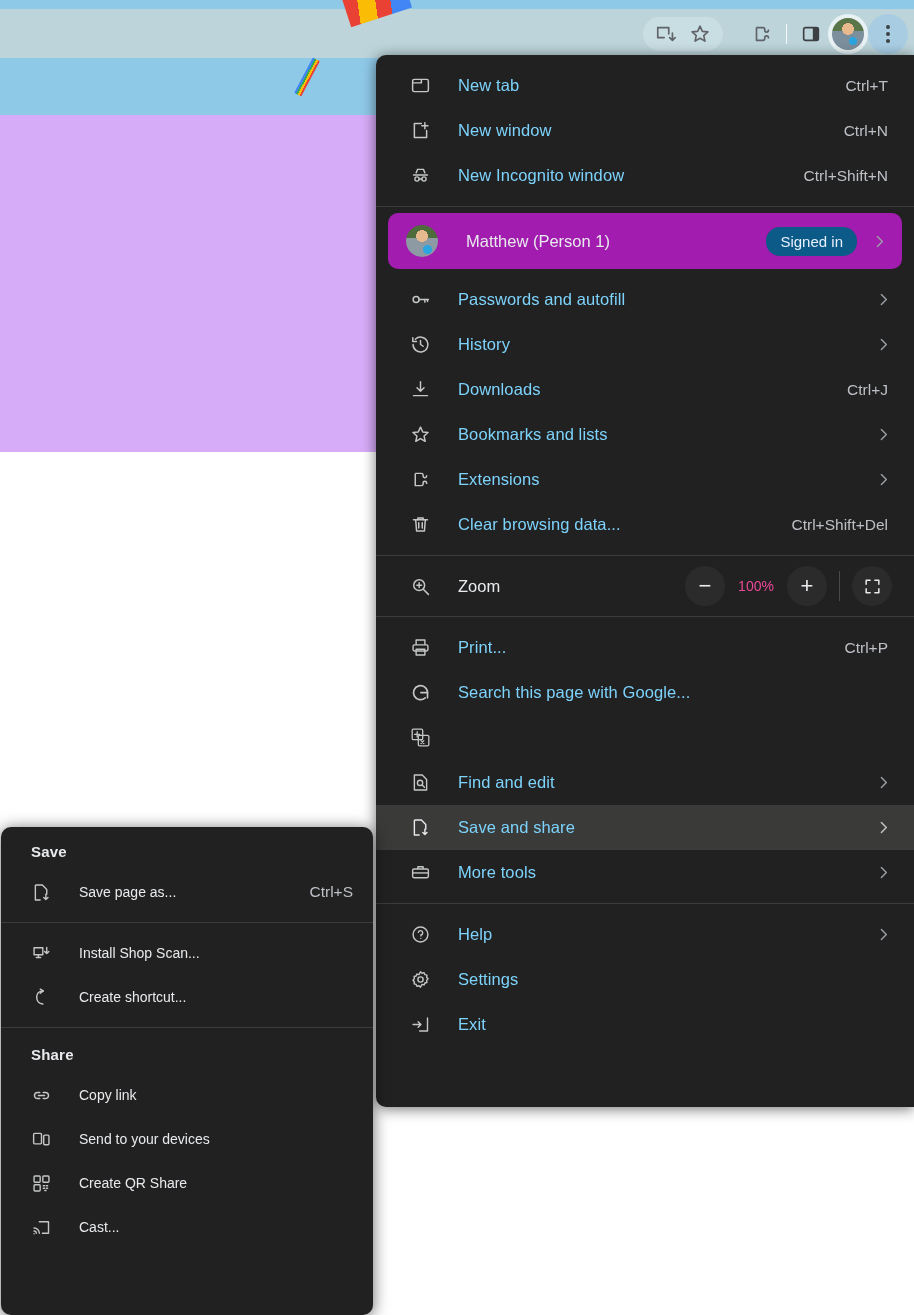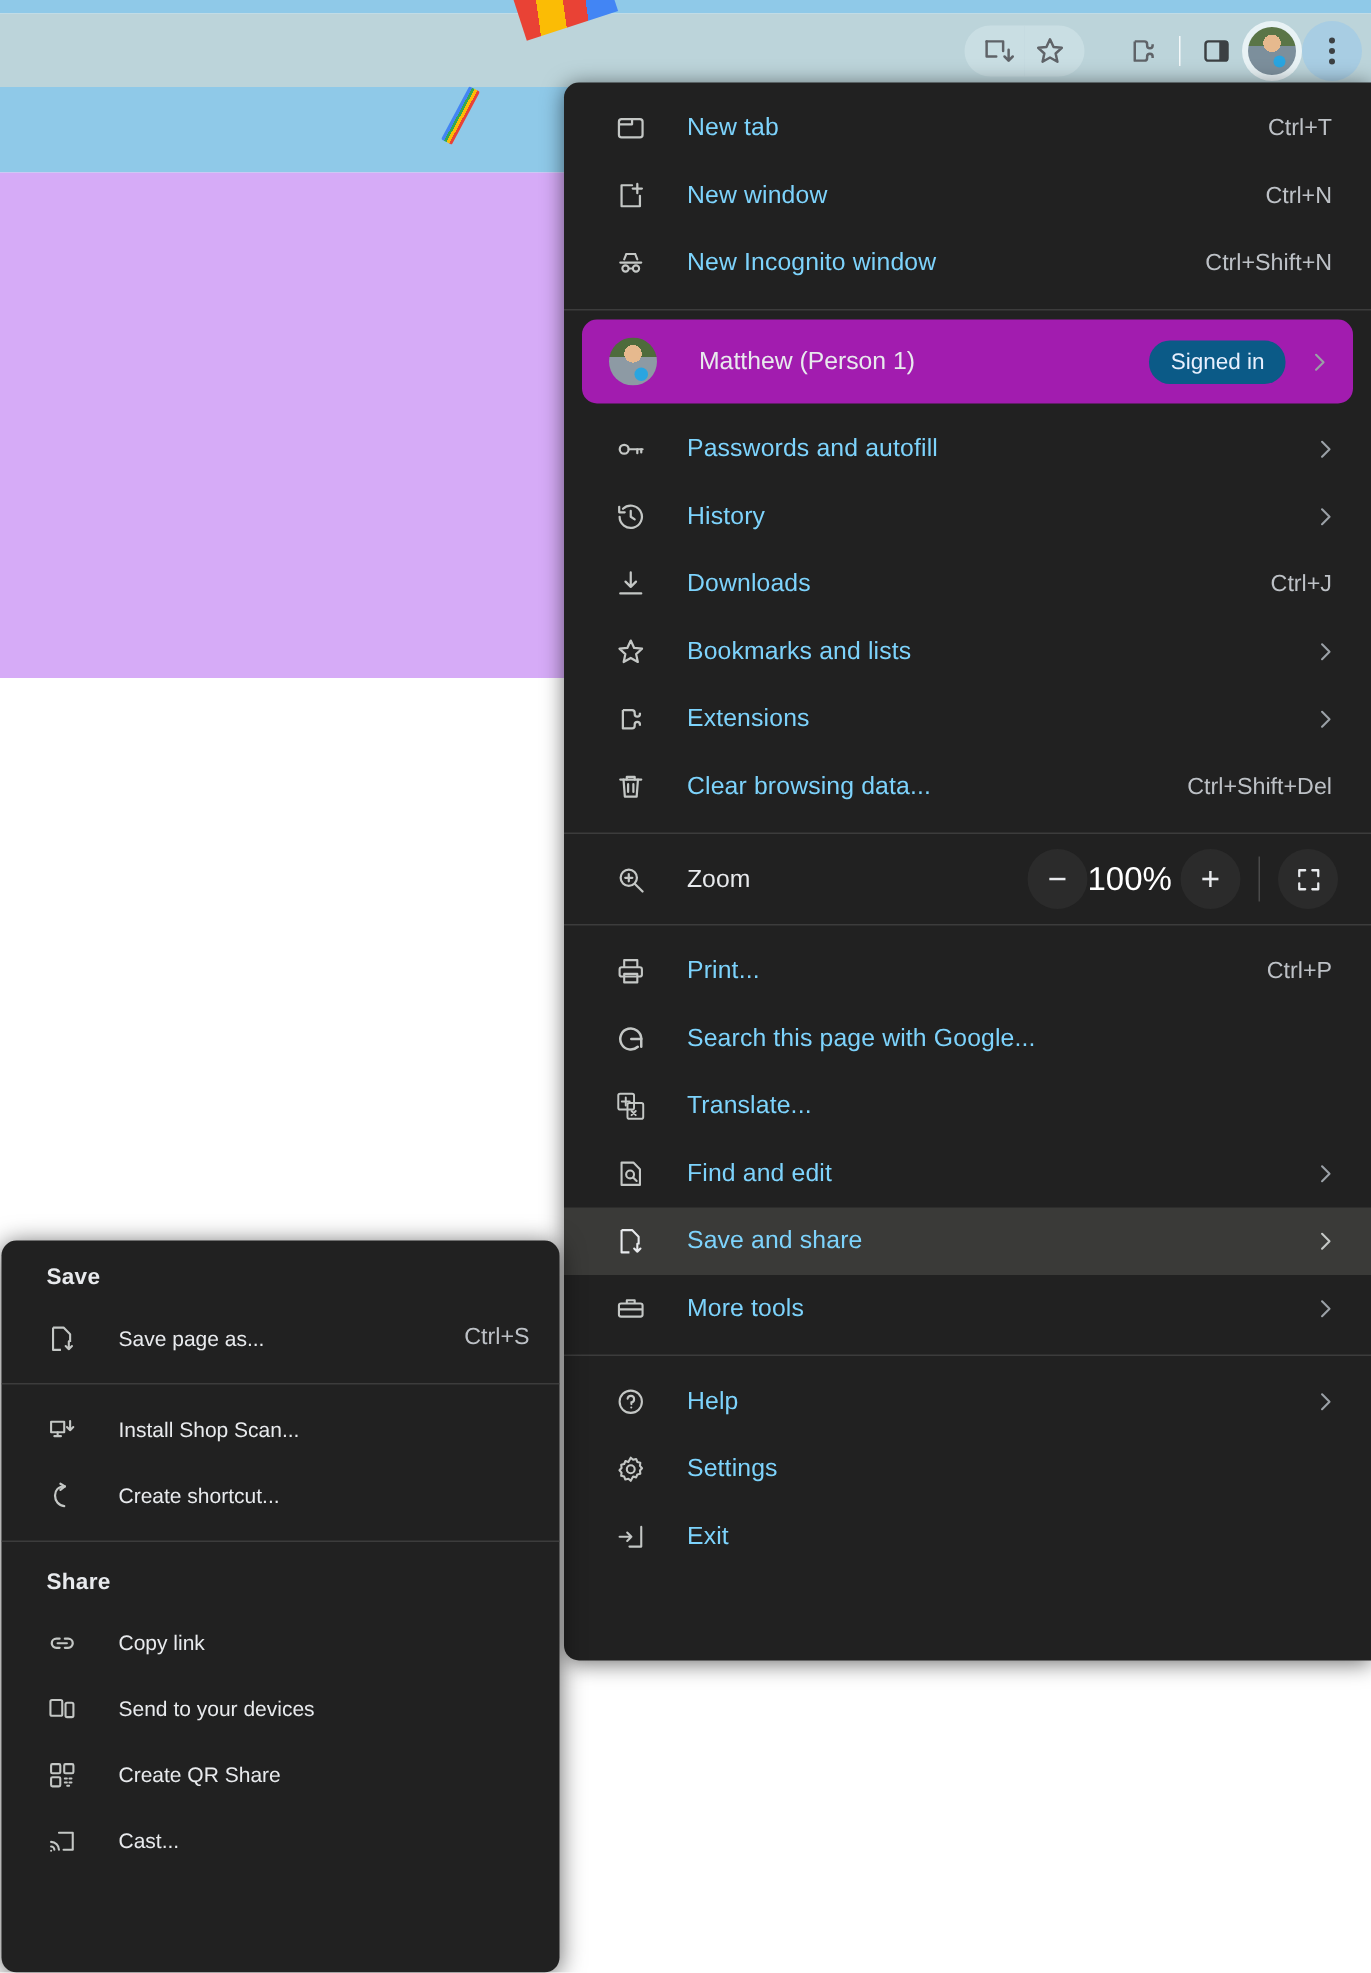--- a/index.html
+++ b/index.html
@@ -105,21 +105,21 @@
 
   
   .zoom-row { display:flex; align-items:center; height:60px; padding:0 22px 0 34px; }
   .zoom-row .ico { width:26px; flex:0 0 26px; color:#c4c7c5; display:flex; align-items:center;}
   .zoom-row .label { font-size:16.5px; margin-left:22px; color:#e8eaed; }
   .zoom-ctrls { margin-left:auto; display:flex; align-items:center; gap:0; }
   .zbtn {
     width:40px;height:40px;border-radius:50%;background:#2b2b2b;
     display:flex;align-items:center;justify-content:center;color:#e8eaed;font-size:22px;
   }
-  .zval { font-size:22px; color:#ffffff; min-width:62px; }
+  .zval { font-size:14px; color:#ec4899; min-width:62px; text-align:center; }
   .zsep { width:1px;height:30px;background:#4a4a4a;margin:0 12px; }
 
   
   #save-share-submenu {
     position:absolute; left:1px; top:827px; width:372px; height:488px;
     background:#212121; border-radius:10px;
     box-shadow: 0 2px 16px rgba(0,0,0,.6);
     color:#e8eaed; overflow:hidden;
   }
   .sub-header {
@@ -379,21 +379,20 @@
 
     <div class="mi">
       <span class="ico">
         <svg width="21" height="21" viewBox="0 0 24 24" fill="none" stroke="#c4c7c5" stroke-width="1.5" stroke-linejoin="round">
           <rect x="2.5" y="2.5" width="12" height="12" rx="1.4"></rect>
           <rect x="9.5" y="9.5" width="12" height="12" rx="1.4"></rect>
           <path d="M5.2 8.4h6M8.2 5.4v6" stroke-linecap="round"></path>
           <path d="M12.6 15.6l3.2 3.2M15.8 15.6l-3.2 3.2" stroke-linecap="round"></path>
         </svg>
       </span>
-      <span class="label">Translate...</span>
     </div>
 
     <div class="mi">
       <span class="ico">
         <svg width="21" height="21" viewBox="0 0 24 24" fill="none" stroke="#c4c7c5" stroke-width="1.6" stroke-linejoin="round">
           <path d="M5 3.5h9l5 5v12H5z"></path>
             <circle cx="11.5" cy="12.5" r="3"></circle>
             <path d="M13.8 14.8L16.5 17.5" stroke-linecap="round"></path>
         </svg>
       </span>

